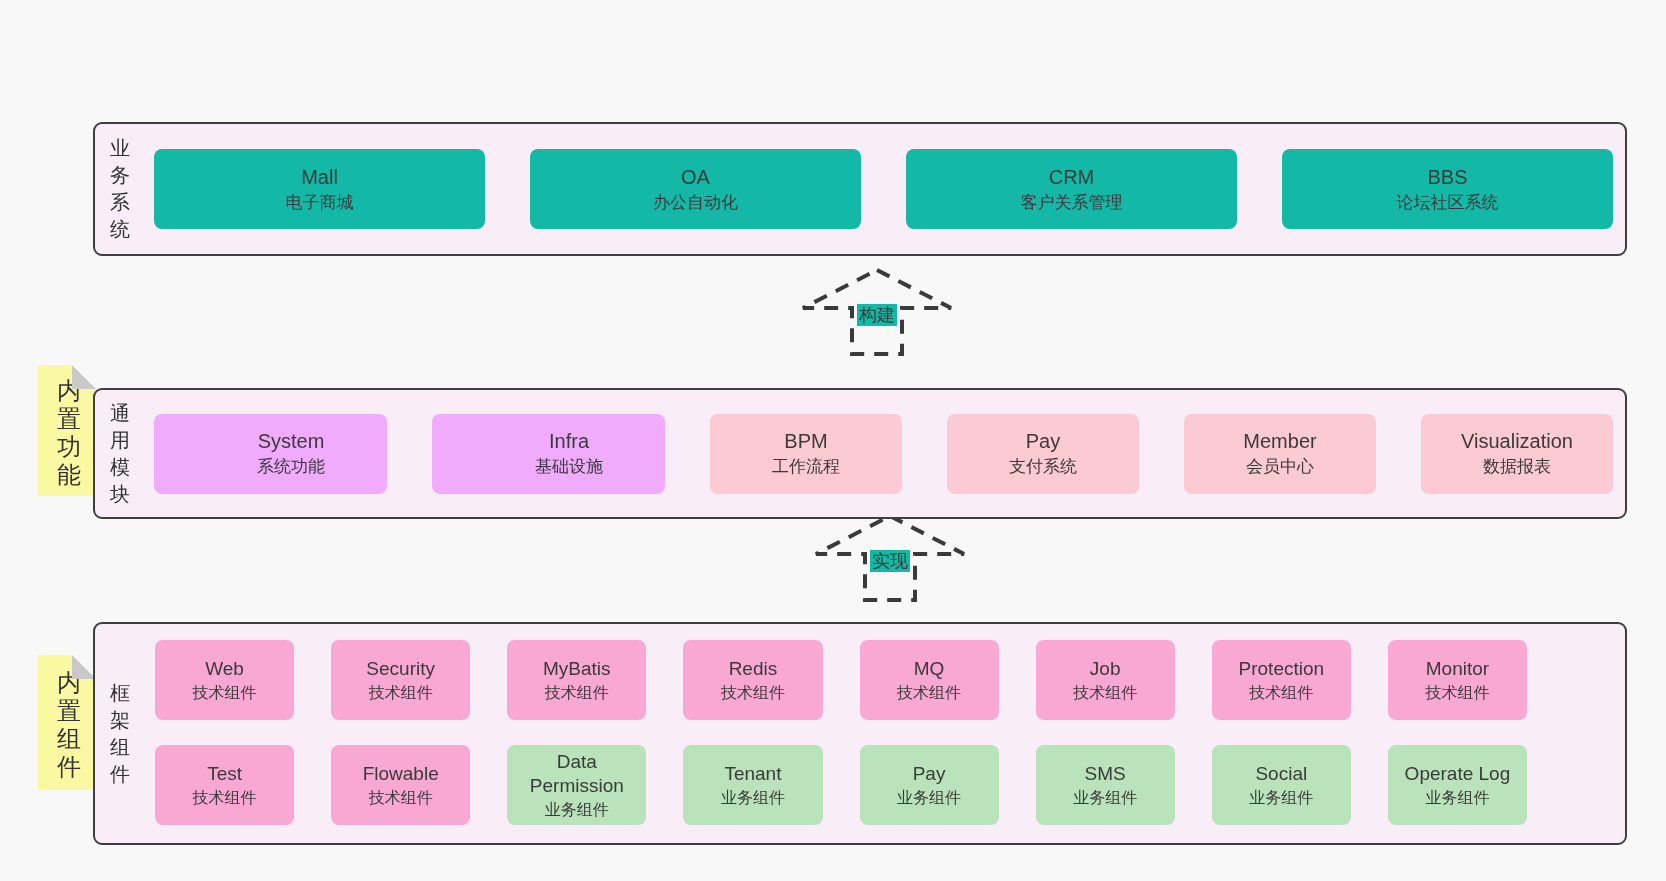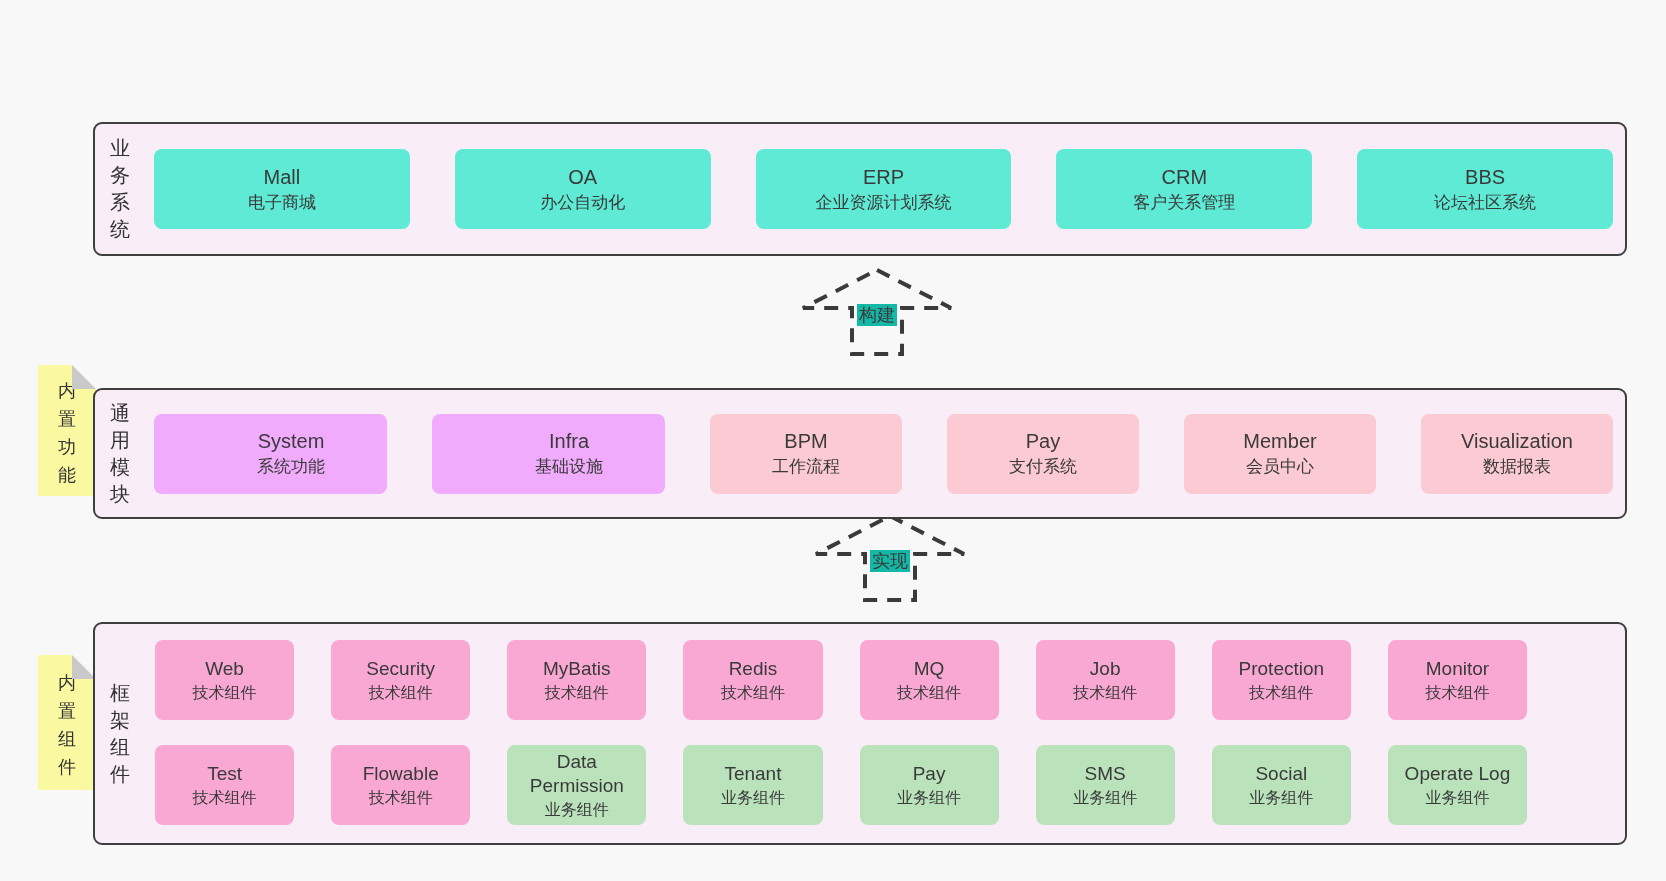--- a/index.html
+++ b/index.html
@@ -26,21 +26,21 @@
     position:absolute;left:59px;right:12px;top:50%;transform:translateY(-50%);
     display:flex;gap:45px;
   }
   .box{
     flex:1;height:80px;border-radius:8px;
     display:flex;flex-direction:column;justify-content:center;align-items:center;
     text-align:center;
   }
   .box .bname{font-size:20px;line-height:27px;}
   .box .bdesc{font-size:17px;line-height:24px;}
-  .blue{background:#5eead4;}
+  .blue{background:#14b8a6;}
   .red{background:#f0abfc;padding-left:41px;}
   .pink{background:#fbcad3;}
   .gdark{background:#f9a8d4;}
   .glight{background:#bae3bb;}
 
   .grid{
     position:absolute;left:60px;right:98px;top:16px;
     display:grid;grid-template-columns:repeat(8,1fr);gap:25px 37px;
   }
   .grid .box{height:80px;flex:none;}
@@ -51,21 +51,21 @@
     position:absolute;left:38px;width:58px;background:#fbf8a2;z-index:0;
     display:flex;align-items:center;justify-content:center;
   }
   #note-modules{top:365px;height:131px;}
   #note-components{top:655px;height:135px;}
   .note::before{
     content:'';position:absolute;top:0;right:0;width:0;height:0;
     border-bottom:24px solid #c9c9c9;border-right:24px solid #f8f8f8;
   }
   .note .ntext{
-    width:20px;font-size:18px;line-height:28px;text-align:center;
+    width:20px;font-size:24px;line-height:28px;text-align:center;
     word-break:break-all;color:#333;margin-top:4px;
   }
   .panel{z-index:1;}
 
   .arrow{position:absolute;width:170px;height:92px;}
   #arrow-build{left:792px;top:266px;}
   #arrow-implement{left:805px;top:512px;}
   .arrow svg{position:absolute;left:0;top:0;}
   .arrow path{
     fill:none;stroke:#3a3a3a;stroke-width:4;
@@ -85,24 +85,20 @@
   <div class="boxrow">
     <div class="box blue">
       <span class="bname">Mall</span>
       <span class="bdesc">电子商城</span>
     </div>
     <div class="box blue">
       <span class="bname">OA</span>
       <span class="bdesc">办公自动化</span>
     </div>
     <div class="box blue">
-      <span class="bname">ERP</span>
-      <span class="bdesc">企业资源计划系统</span>
-    </div>
-    <div class="box blue">
       <span class="bname">CRM</span>
       <span class="bdesc">客户关系管理</span>
     </div>
     <div class="box blue">
       <span class="bname">BBS</span>
       <span class="bdesc">论坛社区系统</span>
     </div>
   </div>
 </div>
 

